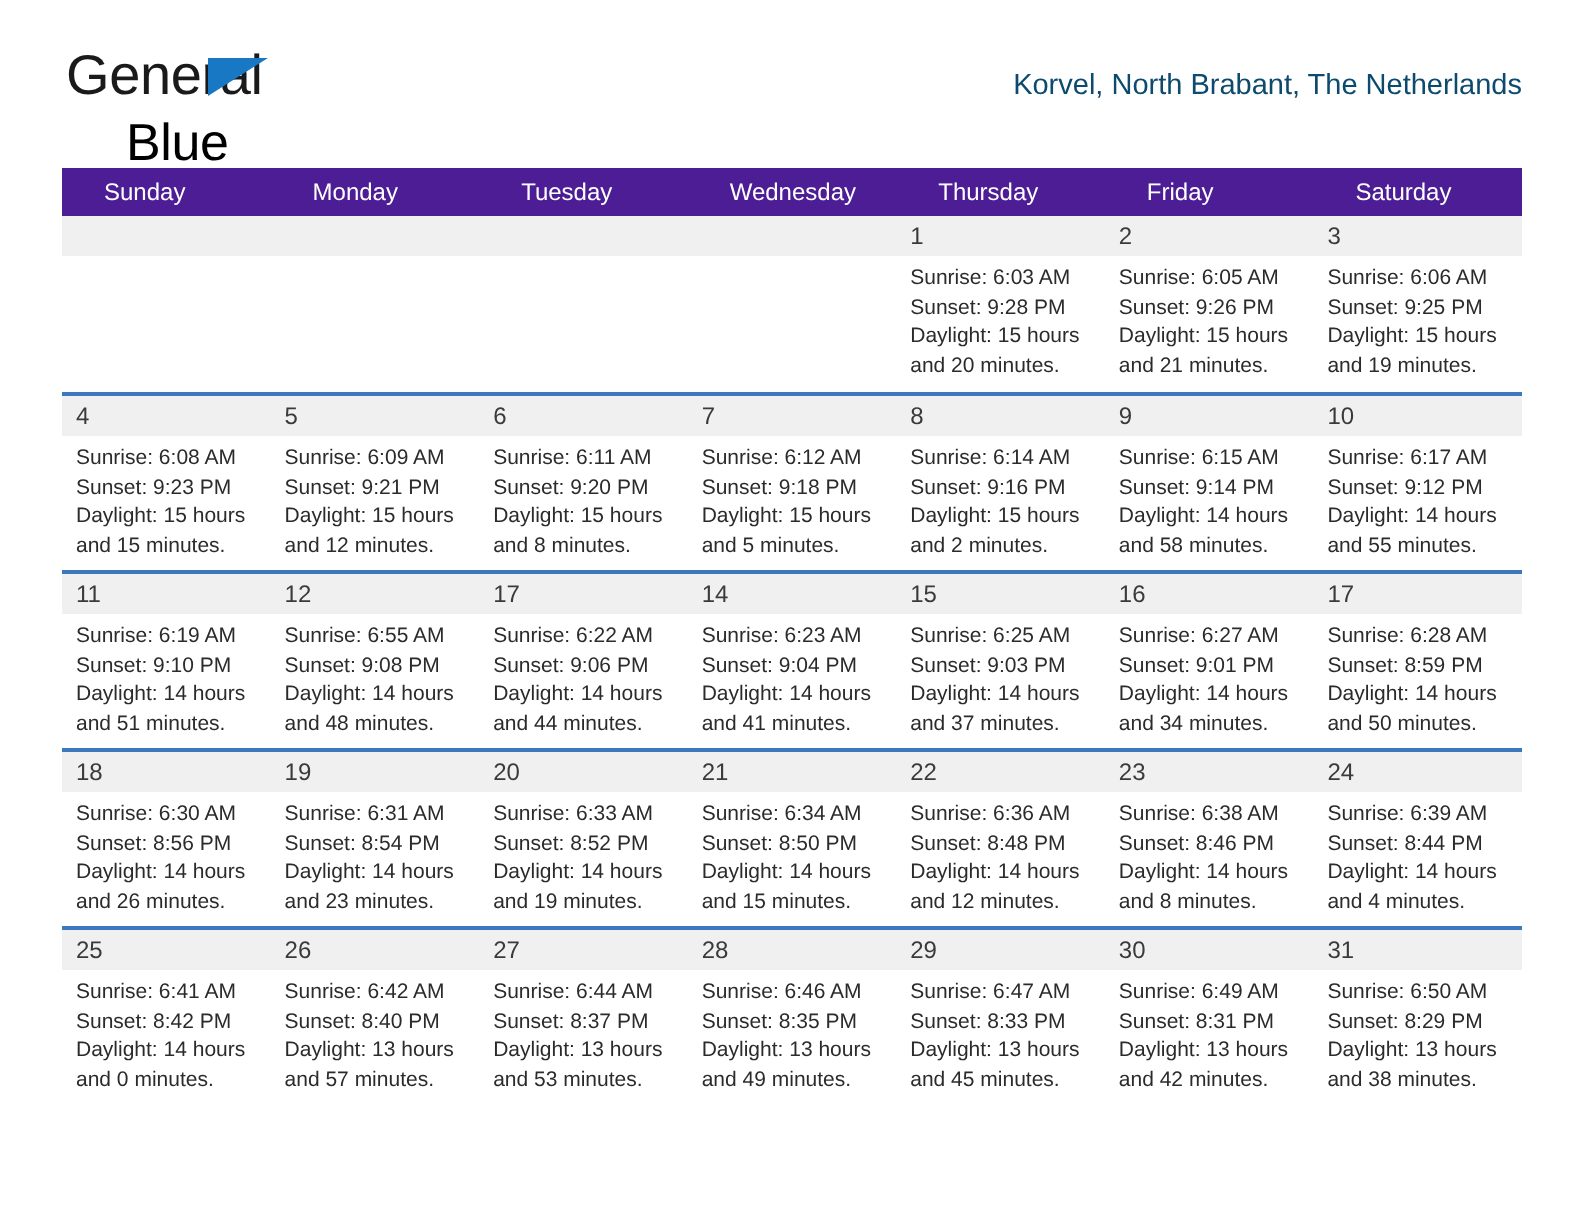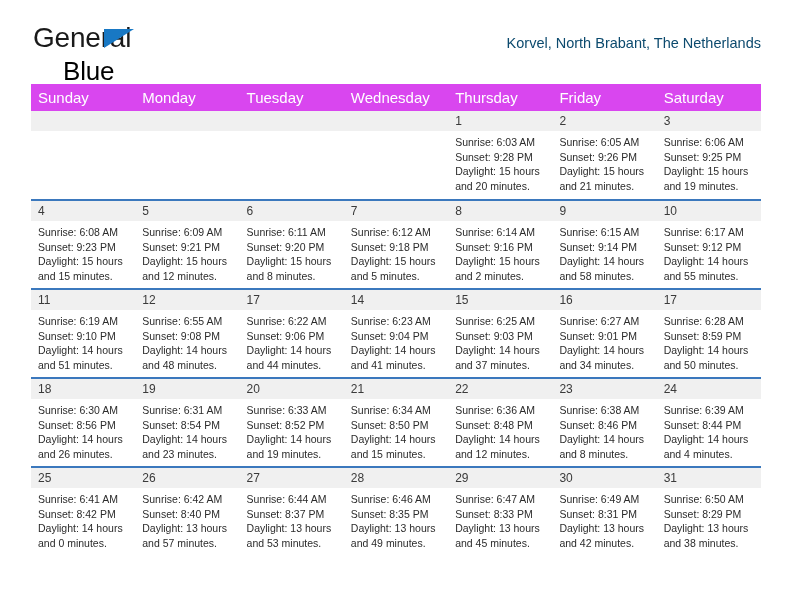--- a/index.html
+++ b/index.html
@@ -77,26 +77,26 @@
   }
 
   
   table.calendar {
     width: 730px;
     border-collapse: collapse;
     table-layout: fixed;
     margin-top: 6px;
   }
   table.calendar th {
-    background: #d946ef;
+    background: #4c1d95;
     color: #ffffff;
-    font-size: 15px;
+    font-size: 12px;
     font-weight: normal;
     text-align: left;
-    padding: 5px 0 5px 7px;
+    padding: 5px 0 5px 21px;
     height: 21px;
     border: none;
   }
   td.daycell {
     vertical-align: top;
     padding: 0;
     height: 89px;
     border: none;
     border-top: 2px solid #3b78bd;
     background: #ffffff;

